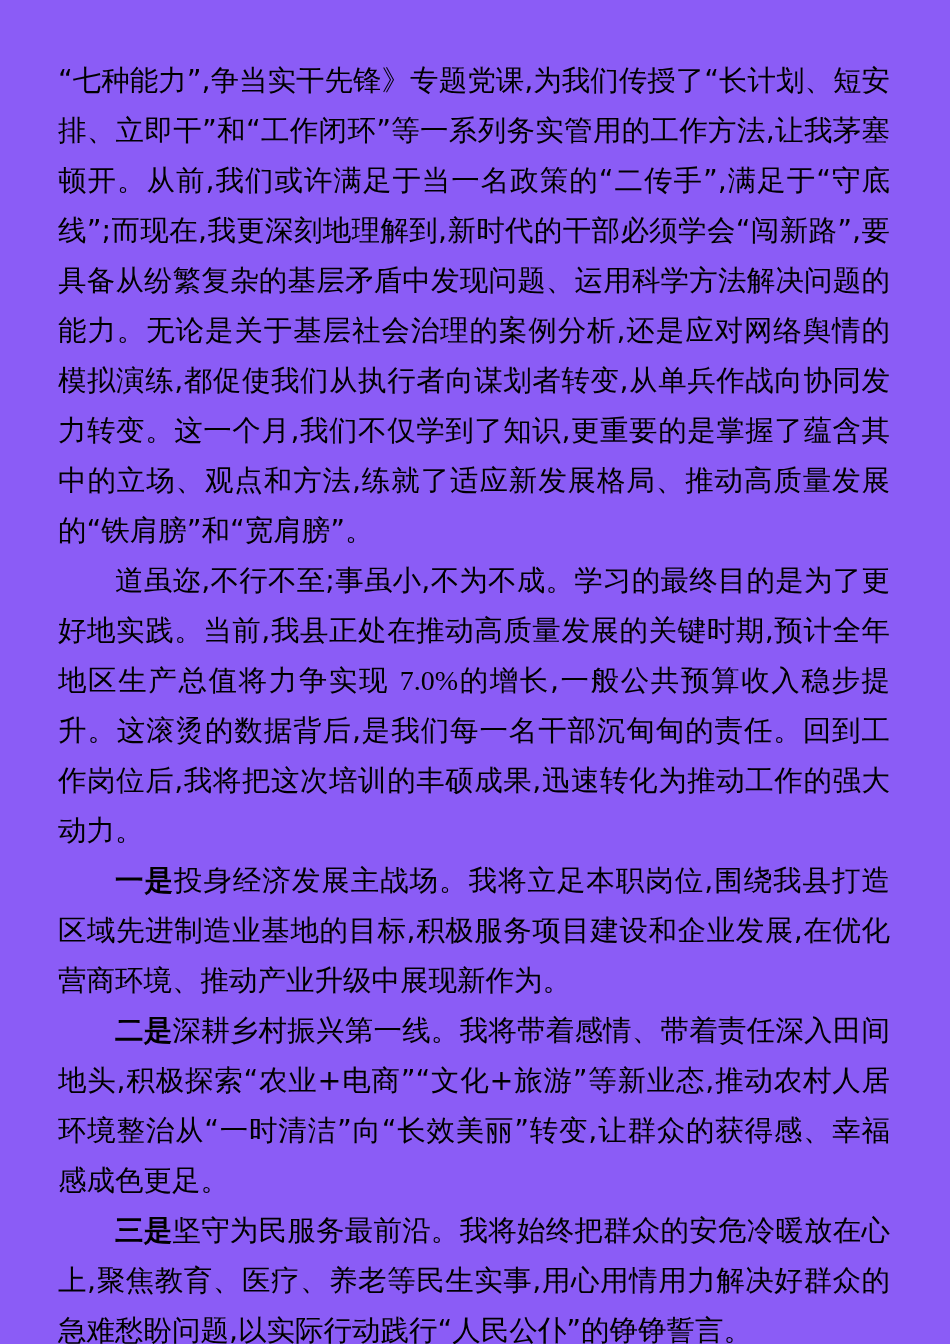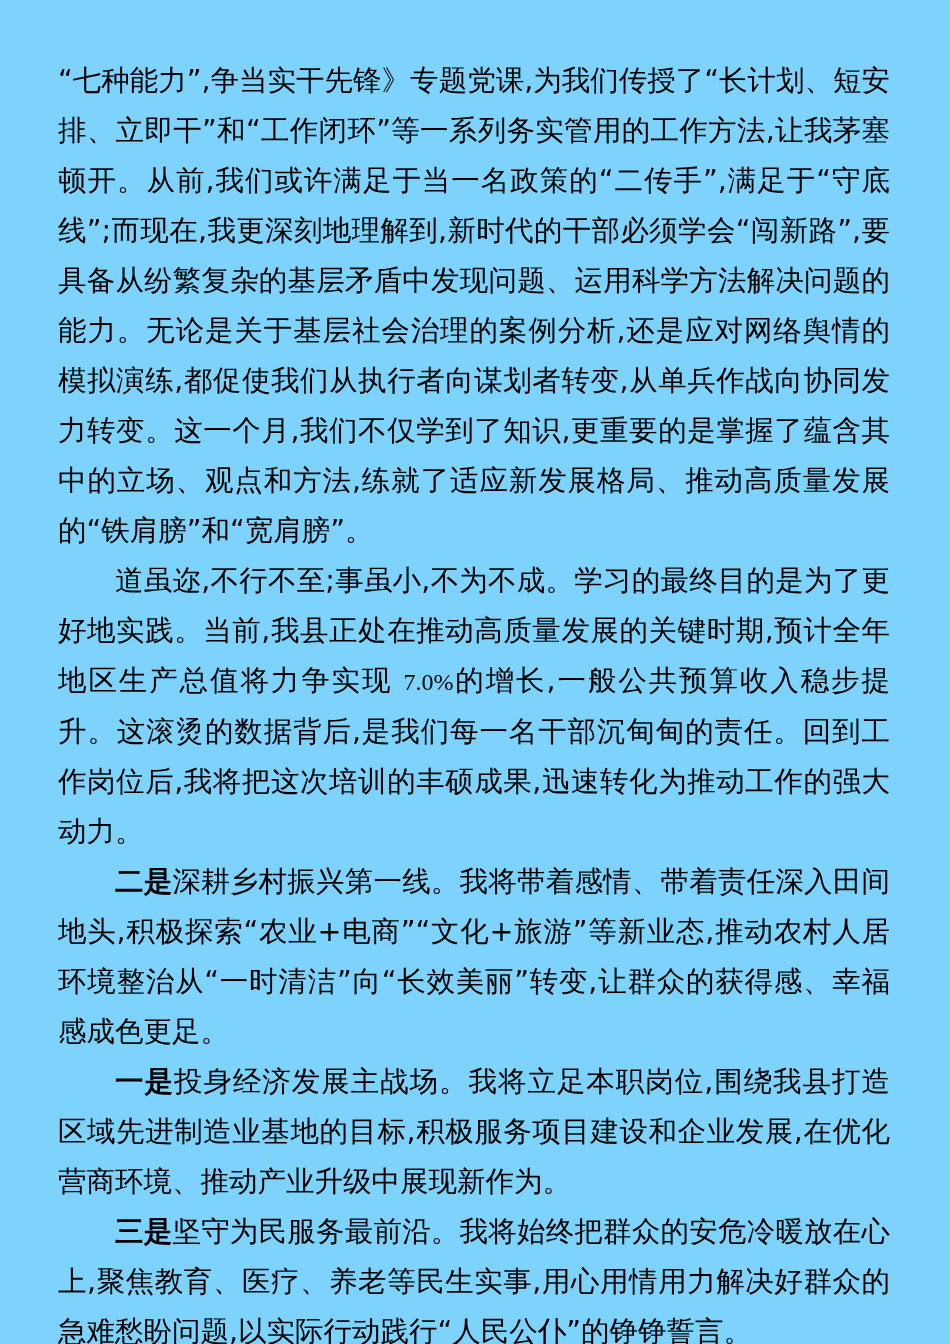--- a/index.html
+++ b/index.html
@@ -12,21 +12,21 @@
     height: 1344px;
     overflow: hidden;
     font-family: "DejaVu Sans", "Liberation Sans", sans-serif;
     color: #000000;
     -webkit-font-smoothing: antialiased;
   }
   .page {
     position: relative;
     width: 950px;
     height: 1344px;
-    background: #7dd3fc;
+    background: #8b5cf6;
     box-sizing: border-box;
     padding: 56px 60px 0 58px;
   }
   .body-text {
     font-size: 28.5px;
     line-height: 50px;
     letter-spacing: 0px;
     text-align: justify;
     text-justify: inter-ideograph;
     word-break: break-all;
@@ -41,36 +41,36 @@
   }
   p.heading {
     margin: 0;
     text-indent: 2em;
   }
   .bold {
     font-weight: bold;
   }
   .num {
     font-family: "Liberation Serif", "DejaVu Serif", serif;
-    font-size: 24px;
+    font-size: 28px;
     margin-top: 13px;
   }
 </style>
 </head>
 <body>
 
 <div class="page">
 
   <div class="body-text">
 
     <p class="para-cont">“七种能力”,争当实干先锋》专题党课,为我们传授了“长计划、短安排、立即干”和“工作闭环”等一系列务实管用的工作方法,让我茅塞顿开。从前,我们或许满足于当一名政策的“二传手”,满足于“守底线”;而现在,我更深刻地理解到,新时代的干部必须学会“闯新路”,要具备从纷繁复杂的基层矛盾中发现问题、运用科学方法解决问题的能力。无论是关于基层社会治理的案例分析,还是应对网络舆情的模拟演练,都促使我们从执行者向谋划者转变,从单兵作战向协同发力转变。这一个月,我们不仅学到了知识,更重要的是掌握了蕴含其中的立场、观点和方法,练就了适应新发展格局、推动高质量发展的“铁肩膀”和“宽肩膀”。</p>
 
 
     <p class="para"><span>道虽迩,不行不至;事虽小,不为不成。学习的最终目的是为了更好地实践。当前,我县正处在推动高质量发展的关键时期,预计全年地区生产总值将力争实现 </span><span class="num">7.0%</span><span>的增长,一般公共预算收入稳步提升。这滚烫的数据背后,是我们每一名干部沉甸甸的责任。回到工作岗位后,我将把这次培训的丰硕成果,迅速转化为推动工作的强大动力。</span></p>
 
+    <p class="para"><span class="bold">一是</span><span>投身经济发展主战场。我将立足本职岗位,围绕我县打造区域先进制造业基地的目标,积极服务项目建设和企业发展,在优化营商环境、推动产业升级中展现新作为。</span></p>
+
     <p class="para"><span class="bold">二是</span><span>深耕乡村振兴第一线。我将带着感情、带着责任深入田间地头,积极探索“农业+电商”“文化+旅游”等新业态,推动农村人居环境整治从“一时清洁”向“长效美丽”转变,让群众的获得感、幸福感成色更足。</span></p>
-
-    <p class="para"><span class="bold">一是</span><span>投身经济发展主战场。我将立足本职岗位,围绕我县打造区域先进制造业基地的目标,积极服务项目建设和企业发展,在优化营商环境、推动产业升级中展现新作为。</span></p>
 
     <p class="para"><span class="bold">三是</span><span>坚守为民服务最前沿。我将始终把群众的安危冷暖放在心上,聚焦教育、医疗、养老等民生实事,用心用情用力解决好群众的急难愁盼问题,以实际行动践行“人民公仆”的铮铮誓言。</span></p>
 
   </div>
 </div>
 
 </body></html>

